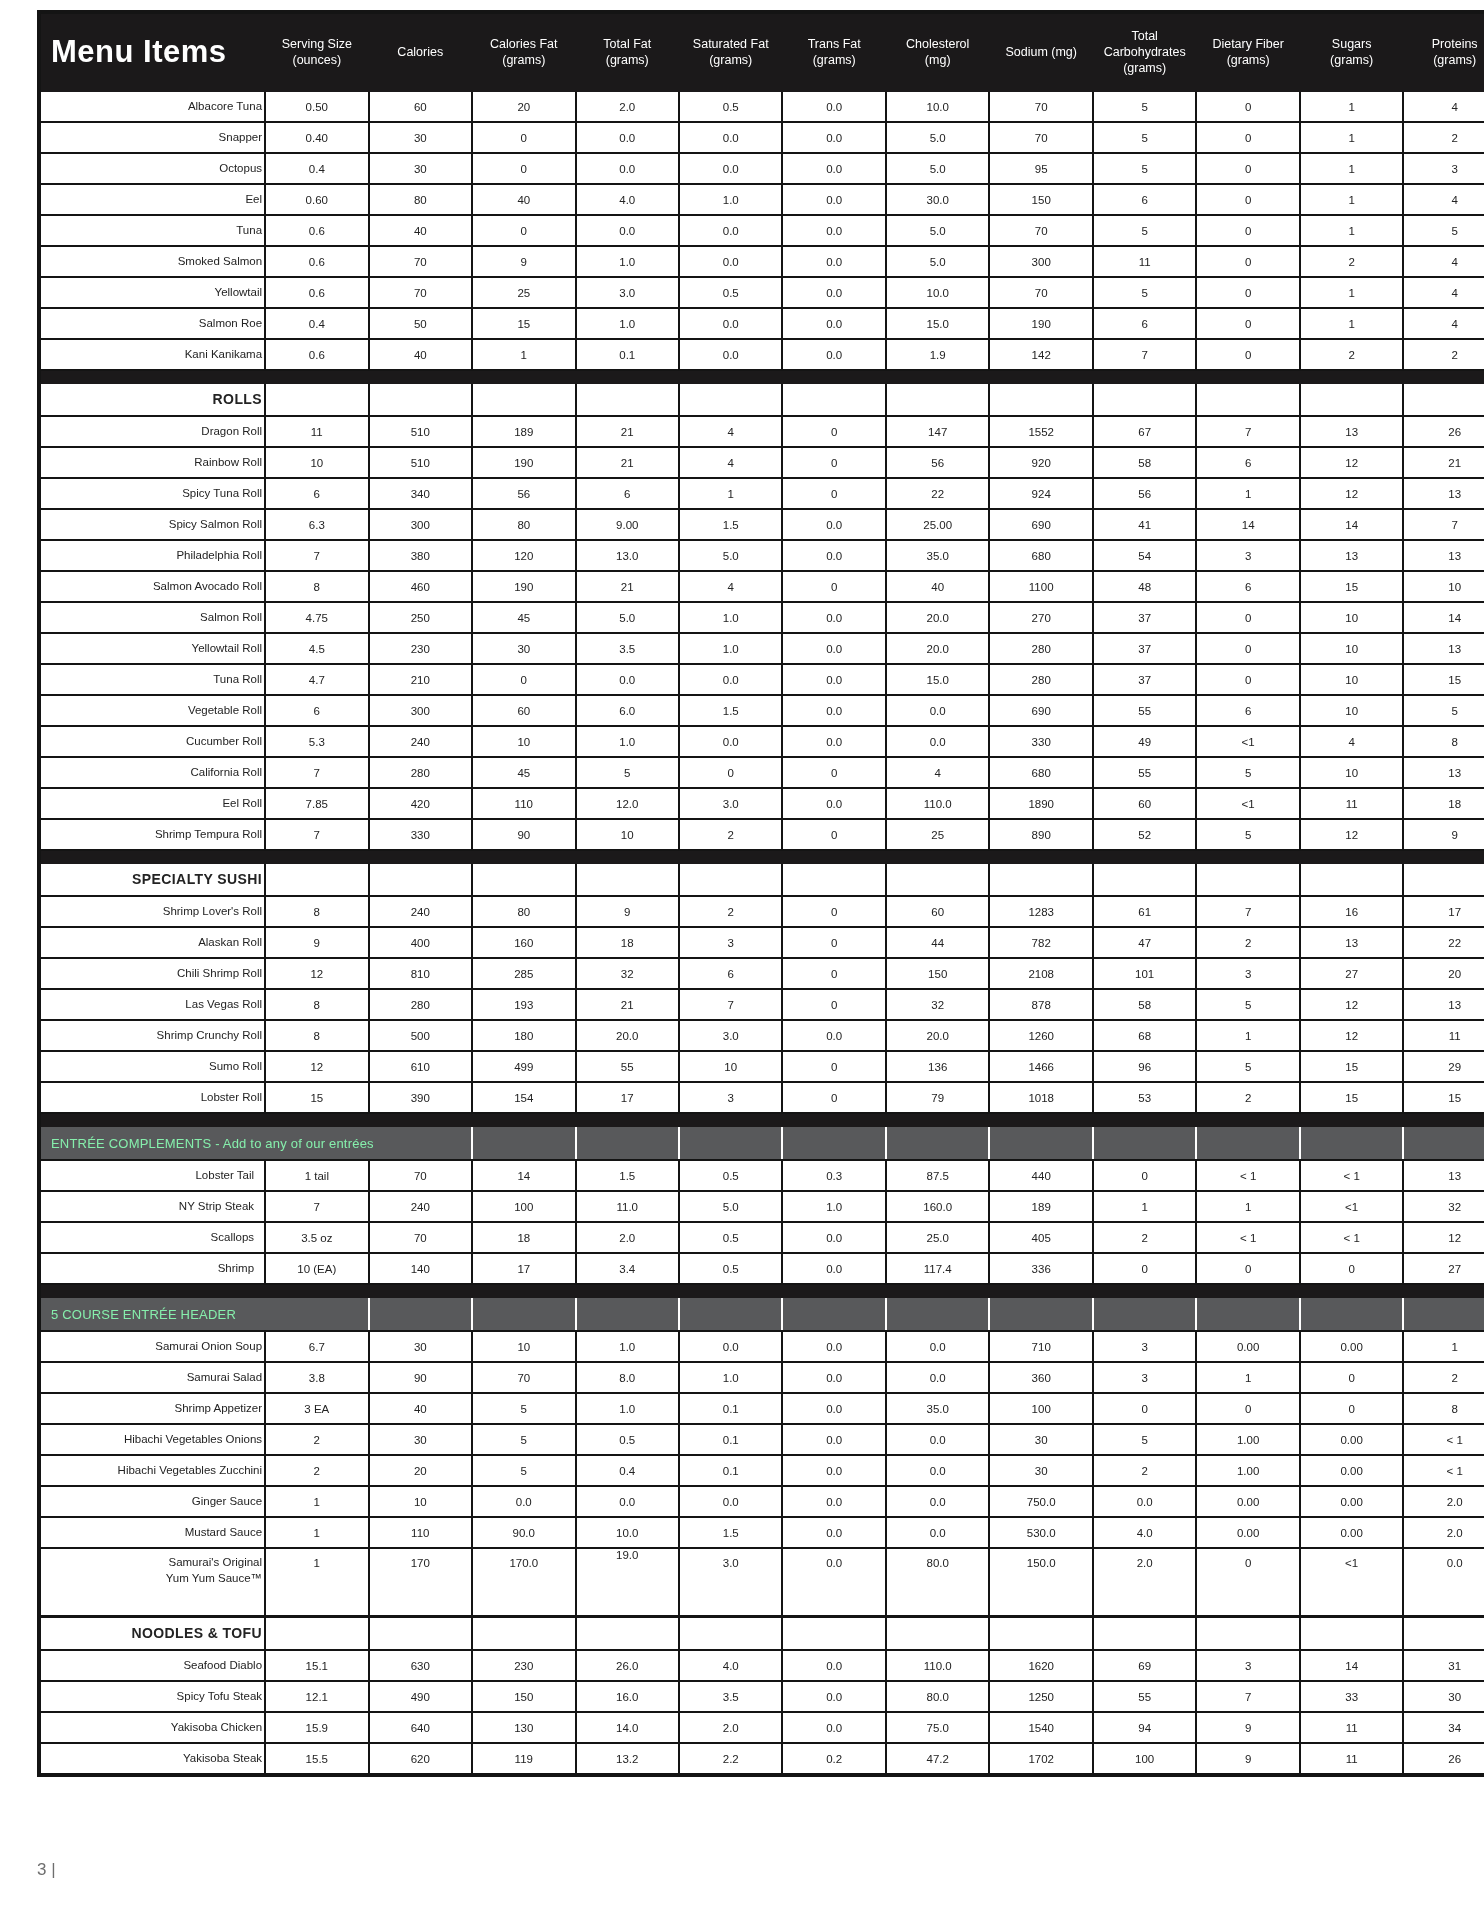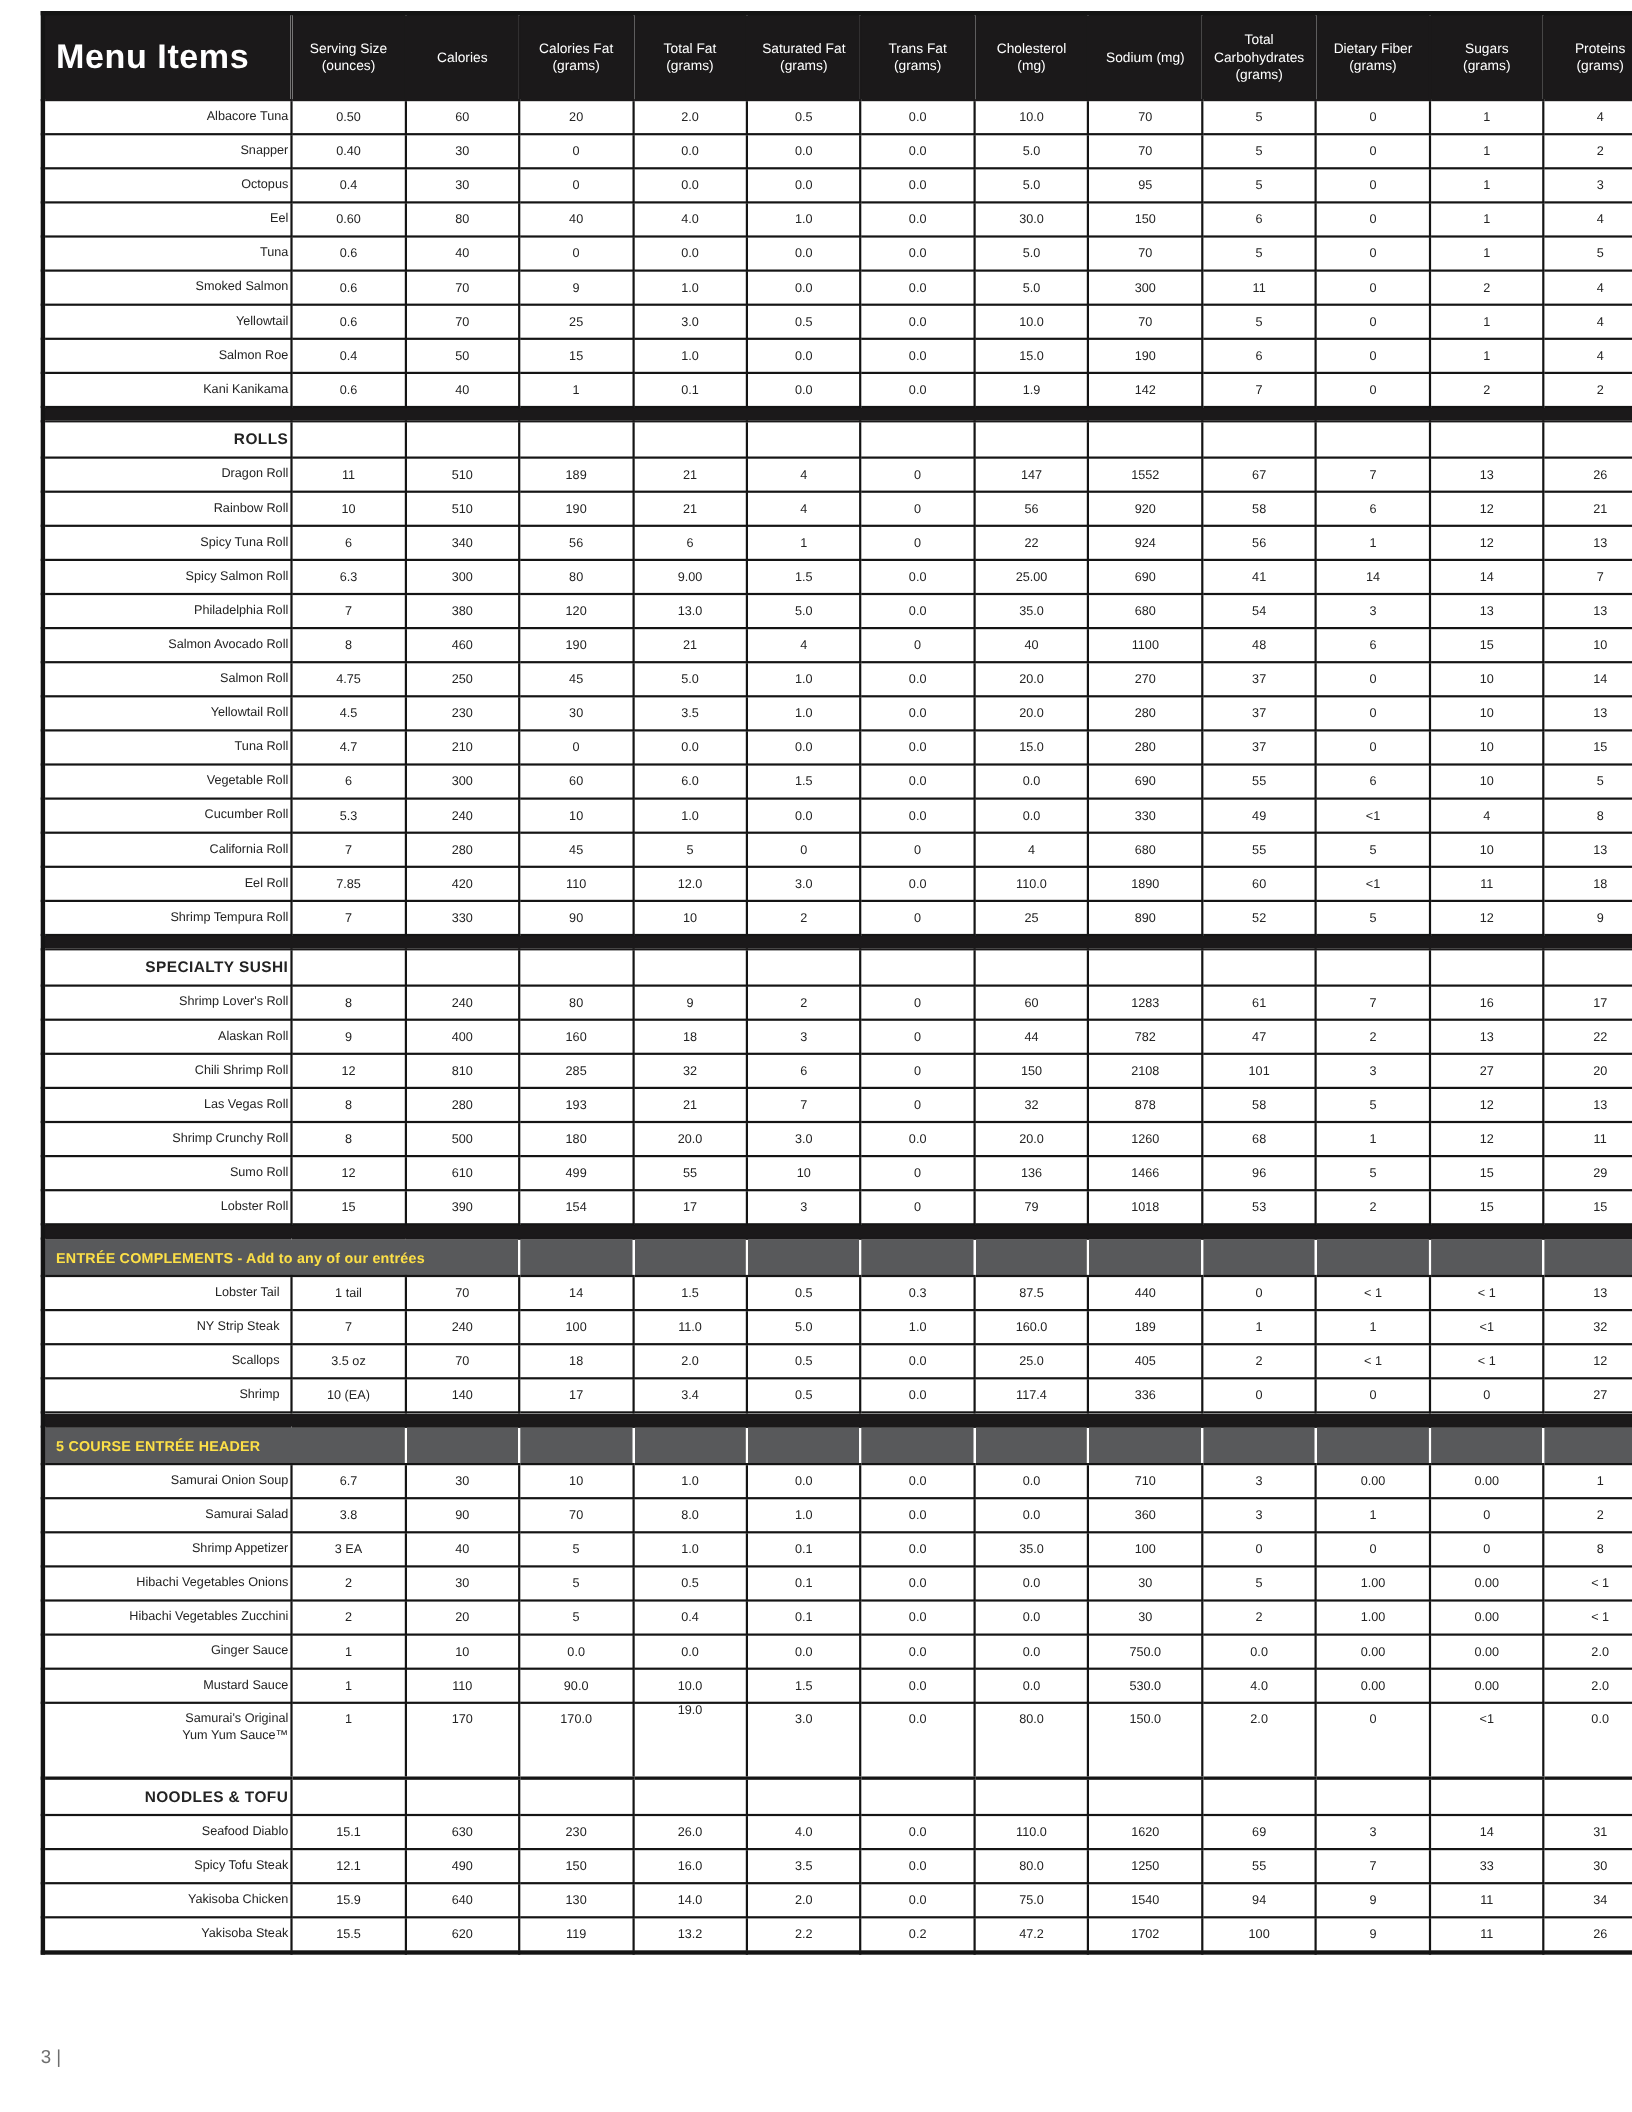--- a/index.html
+++ b/index.html
@@ -58,22 +58,22 @@
     border-color:#1b191a;
   }
   tr.section-white td{
     font-weight:bold;
     font-size:14px;
     height:31px;
     letter-spacing:0.4px;
   }
   tr.section-gray td{
     background:#58595b;
-    color:#fde047;
-    font-weight:bold;
+    color:#86efac;
+    font-weight:normal;
     font-size:13px;
     height:32px;
     border-left:2px solid #ffffff;
     border-right:2px solid #ffffff;
     border-top:2px solid #141414;
     border-bottom:2px solid #141414;
     text-align:left;
     padding-left:10px;
     letter-spacing:0.2px;
   }

